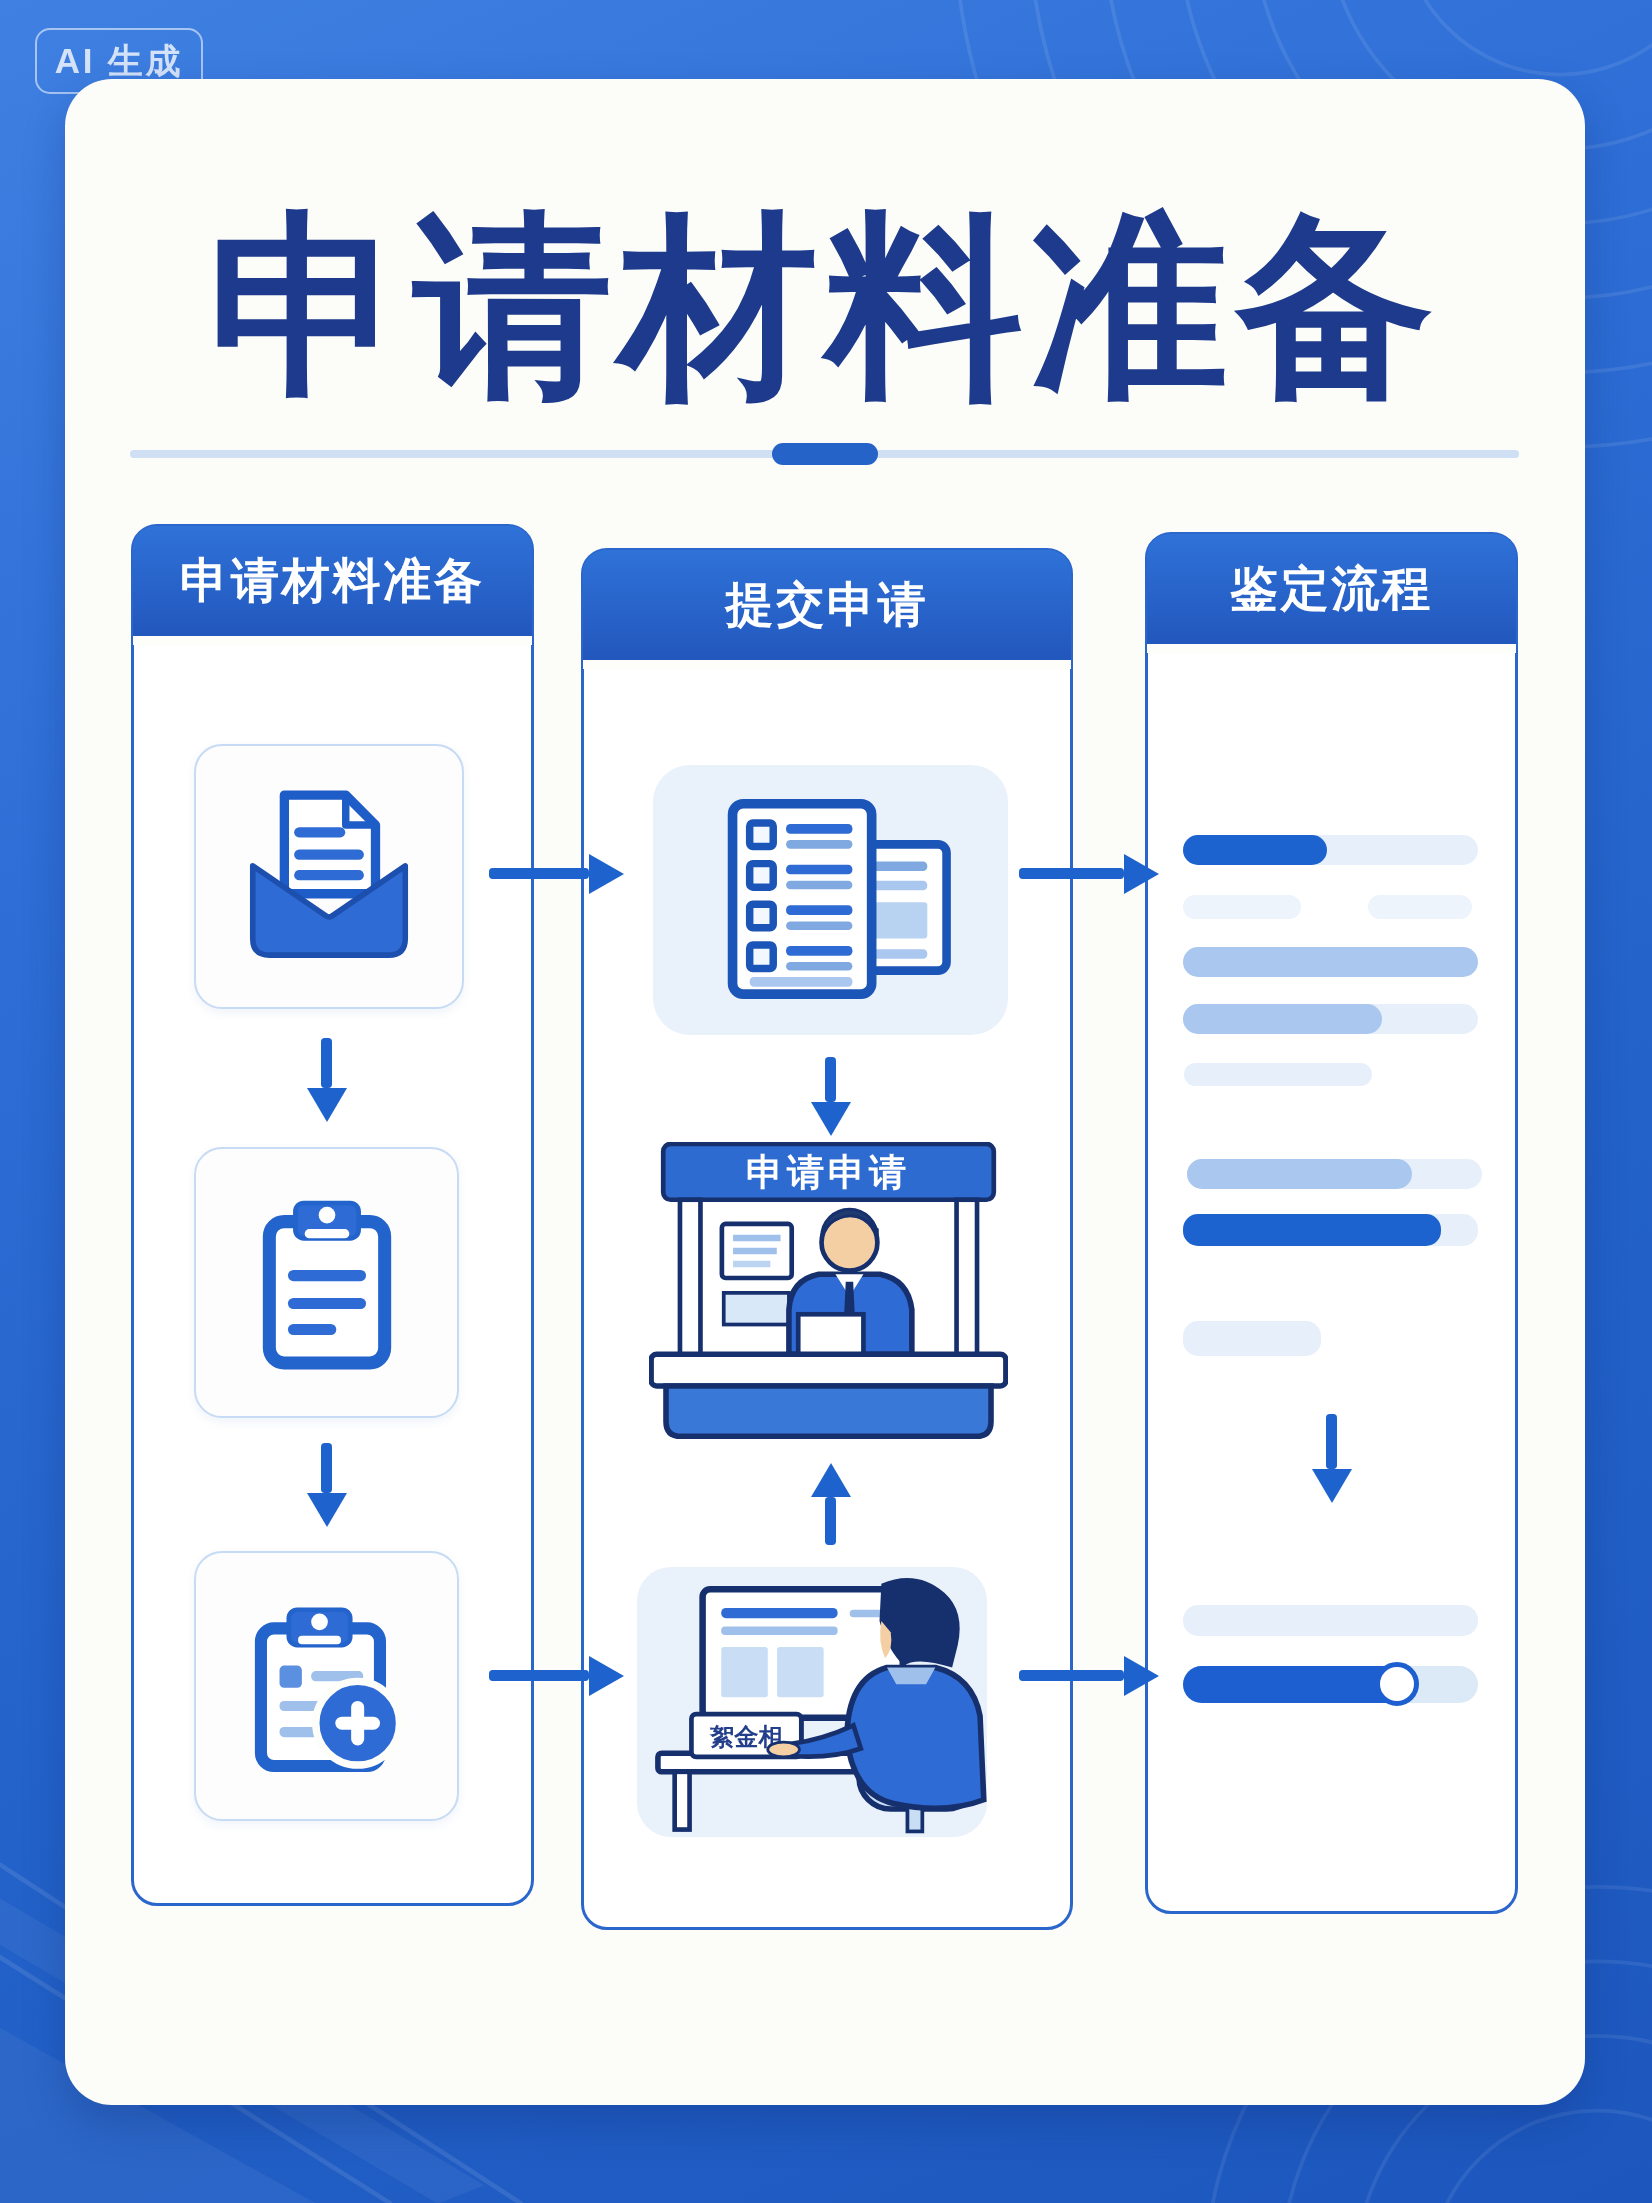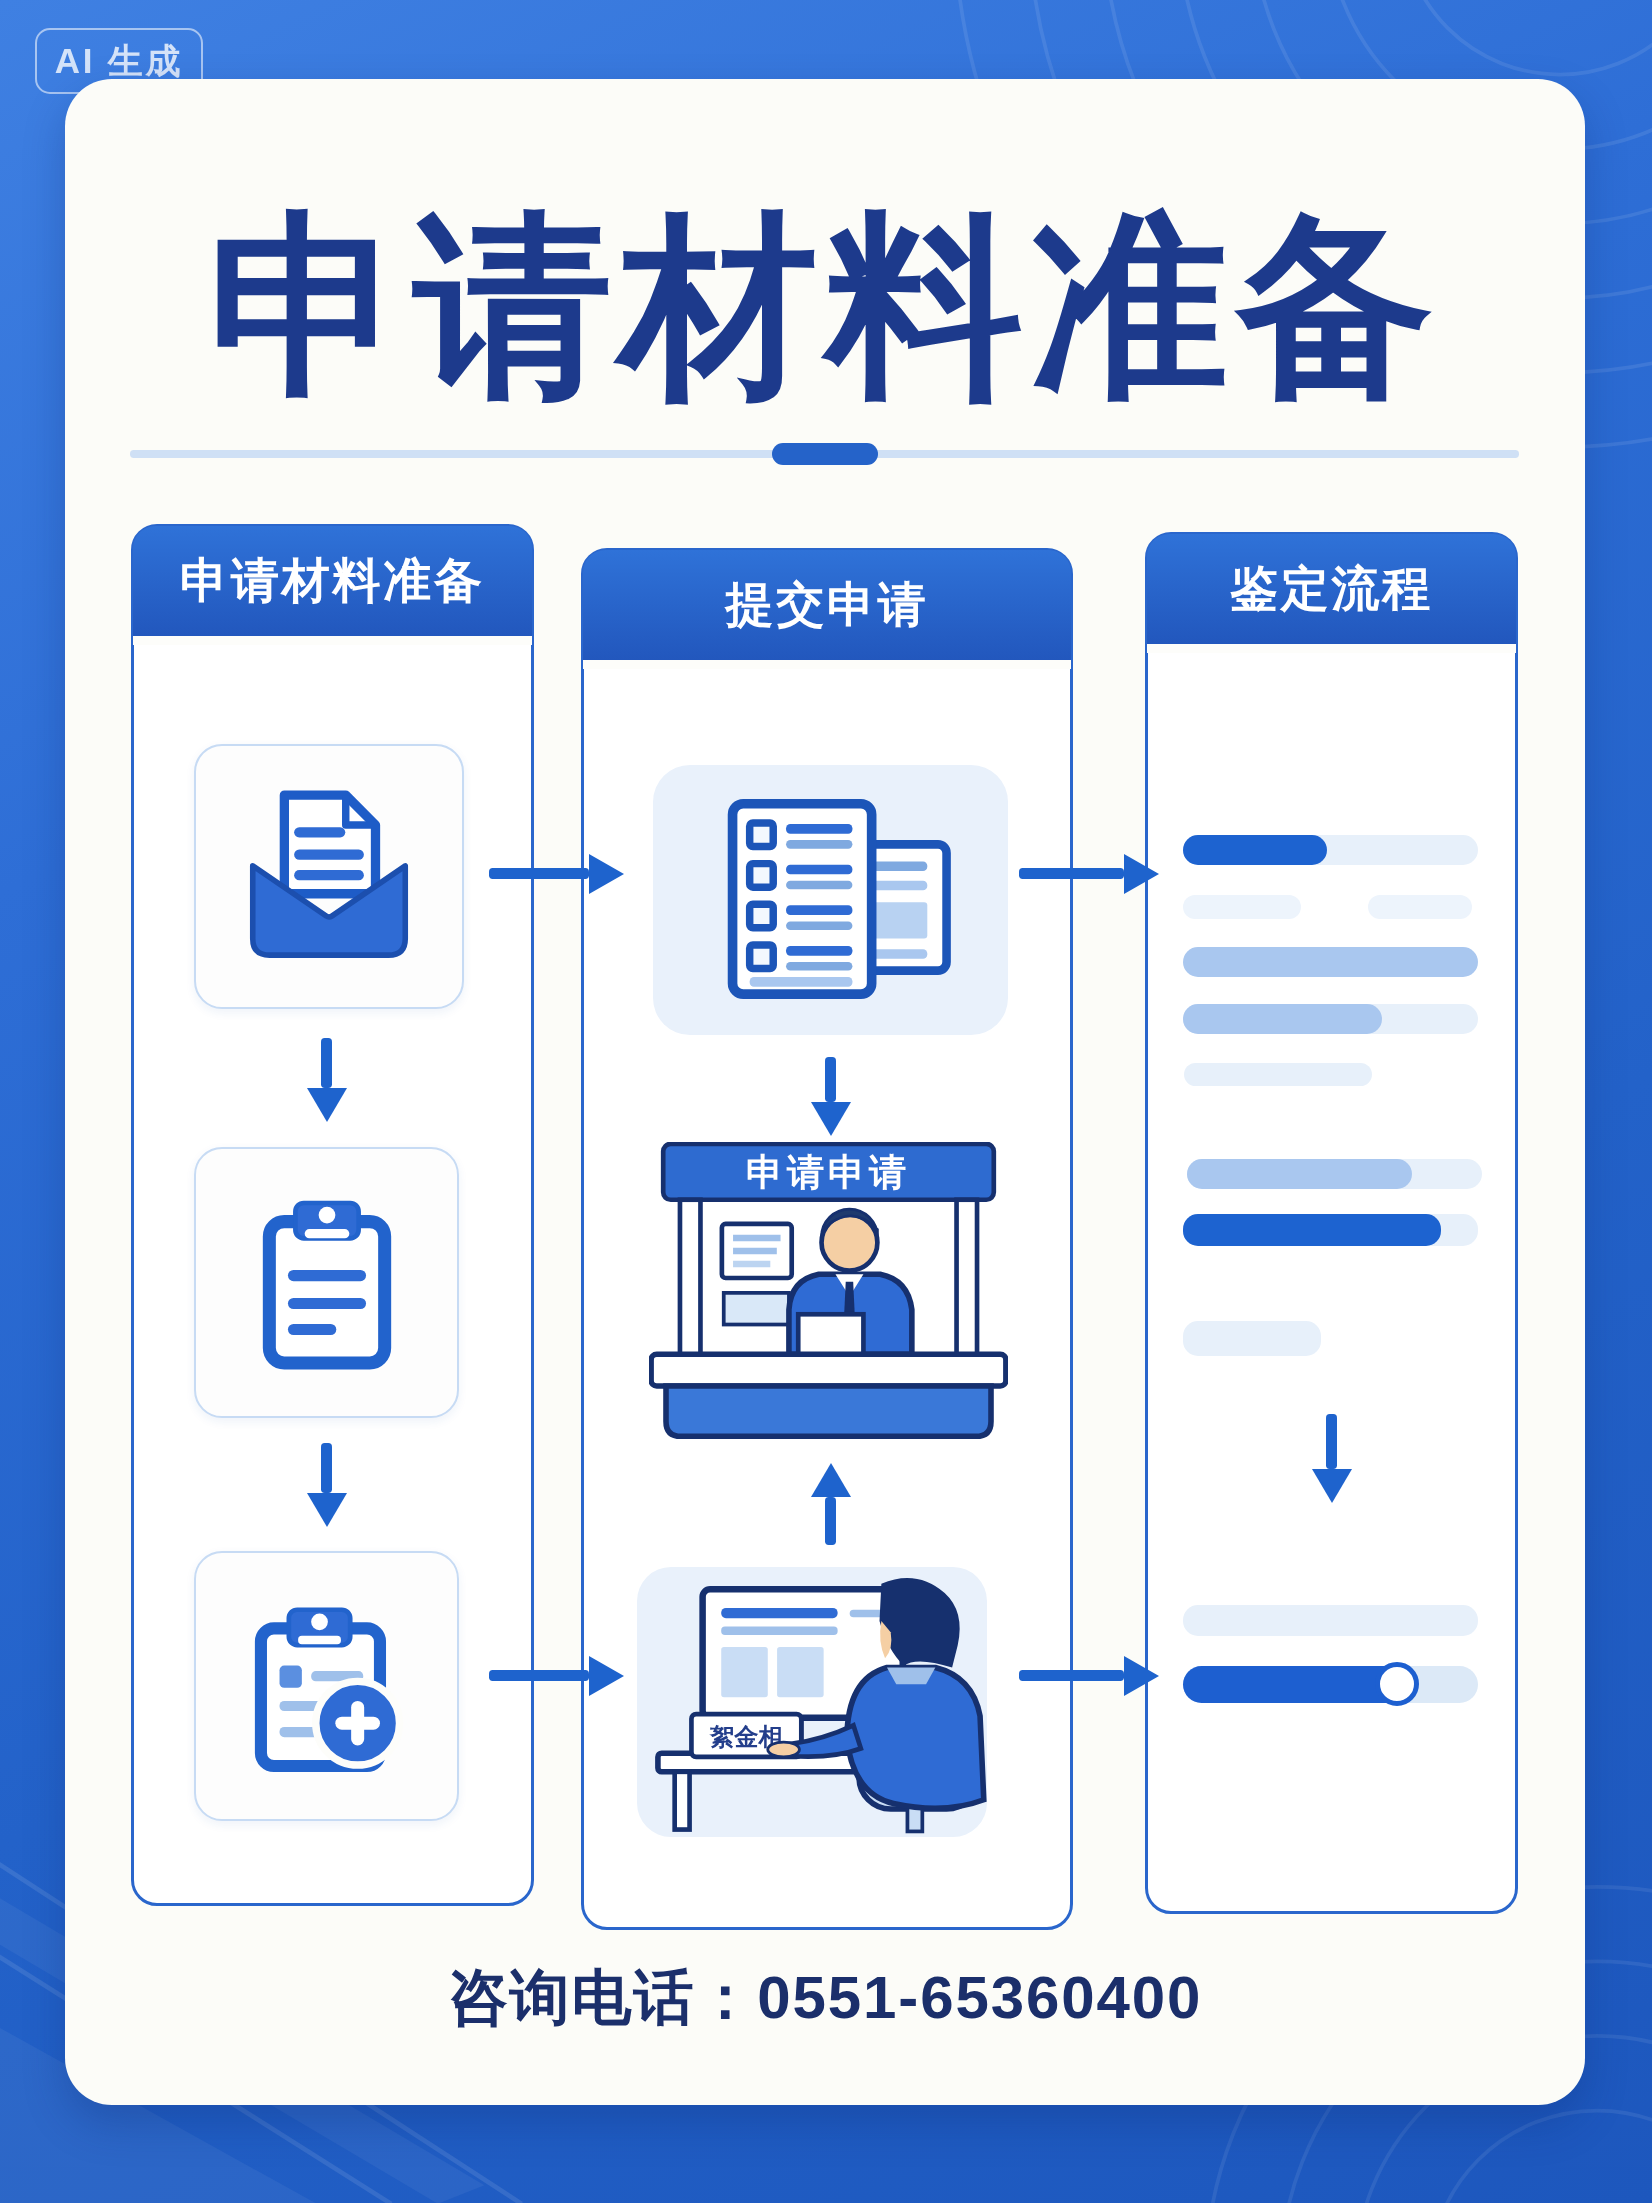--- a/index.html
+++ b/index.html
@@ -303,21 +303,20 @@
 
       <div class="bar c-light" style="left:35px;top:1070px;width:295px;height:31px;"></div>
 
       <div class="progress-track" style="left:35px;top:1131px;width:295px;height:37px;">
         <div class="progress-fill" style="width: 79%;">
           <span class="progress-knob"></span>
         </div>
       </div>
     </div>
 
-    <div class="footer-phone">咨询电话：0551-65360400</div>
   </div>
 
   <div class="h-arrow" style="left:489px;top:853px;width:135px;">
     <i class="stem"></i>
       <i class="head"></i>
   </div>
   <div class="h-arrow" style="left:1019px;top:853px;width:140px;">
     <i class="stem"></i>
       <i class="head"></i>
   </div>

